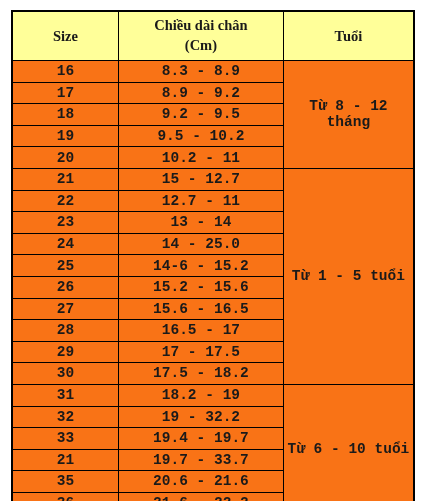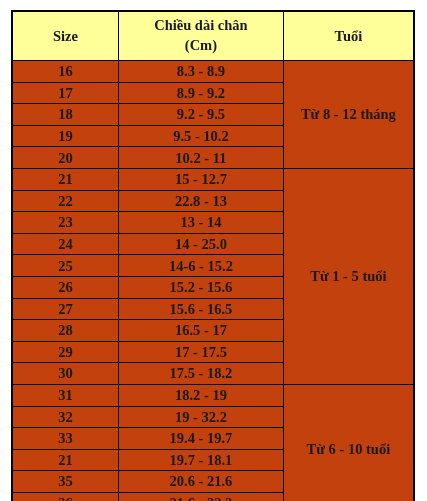--- a/index.html
+++ b/index.html
@@ -46,21 +46,22 @@
     font-size: 15px;
   }
   thead th.hdr-len {
     line-height: 1.35;
   }
   col.c-size { width: 106px; }
   col.c-len  { width: 164px; }
   col.c-age  { width: 130px; }
   tbody td {
     height: 20.6px;
-    background: #c2410c;
+    background: #f97316;
+    font-family: Liberation Mono, monospace;
   }
   td.age-cell {
     font-size: 14.5px;
   }
   .hdr-len-line { display: block; }
 </style>
 </head>
 <body>
 
 <div id="size-chart-wrap">
@@ -102,21 +103,21 @@
           <td>20</td>
           <td>10.2 - 11</td>
         </tr>
         <tr>
           <td>21</td>
           <td>15 - 12.7</td>
           <td class="age-cell" rowspan="10">Từ 1 - 5 tuổi</td>
         </tr>
         <tr>
           <td>22</td>
-          <td>22.8 - 13</td>
+          <td>12.7 - 11</td>
         </tr>
         <tr>
           <td>23</td>
           <td>13 - 14</td>
         </tr>
         <tr>
           <td>24</td>
           <td>14 - 25.0</td>
         </tr>
         <tr>
@@ -151,21 +152,21 @@
         <tr>
           <td>32</td>
           <td>19 - 32.2</td>
         </tr>
         <tr>
           <td>33</td>
           <td>19.4 - 19.7</td>
         </tr>
         <tr>
           <td>21</td>
-          <td>19.7 - 18.1</td>
+          <td>19.7 - 33.7</td>
         </tr>
         <tr>
           <td>35</td>
           <td>20.6 - 21.6</td>
         </tr>
         <tr>
           <td>36</td>
           <td>21.6 - 22.2</td>
         </tr>
       </tbody>

